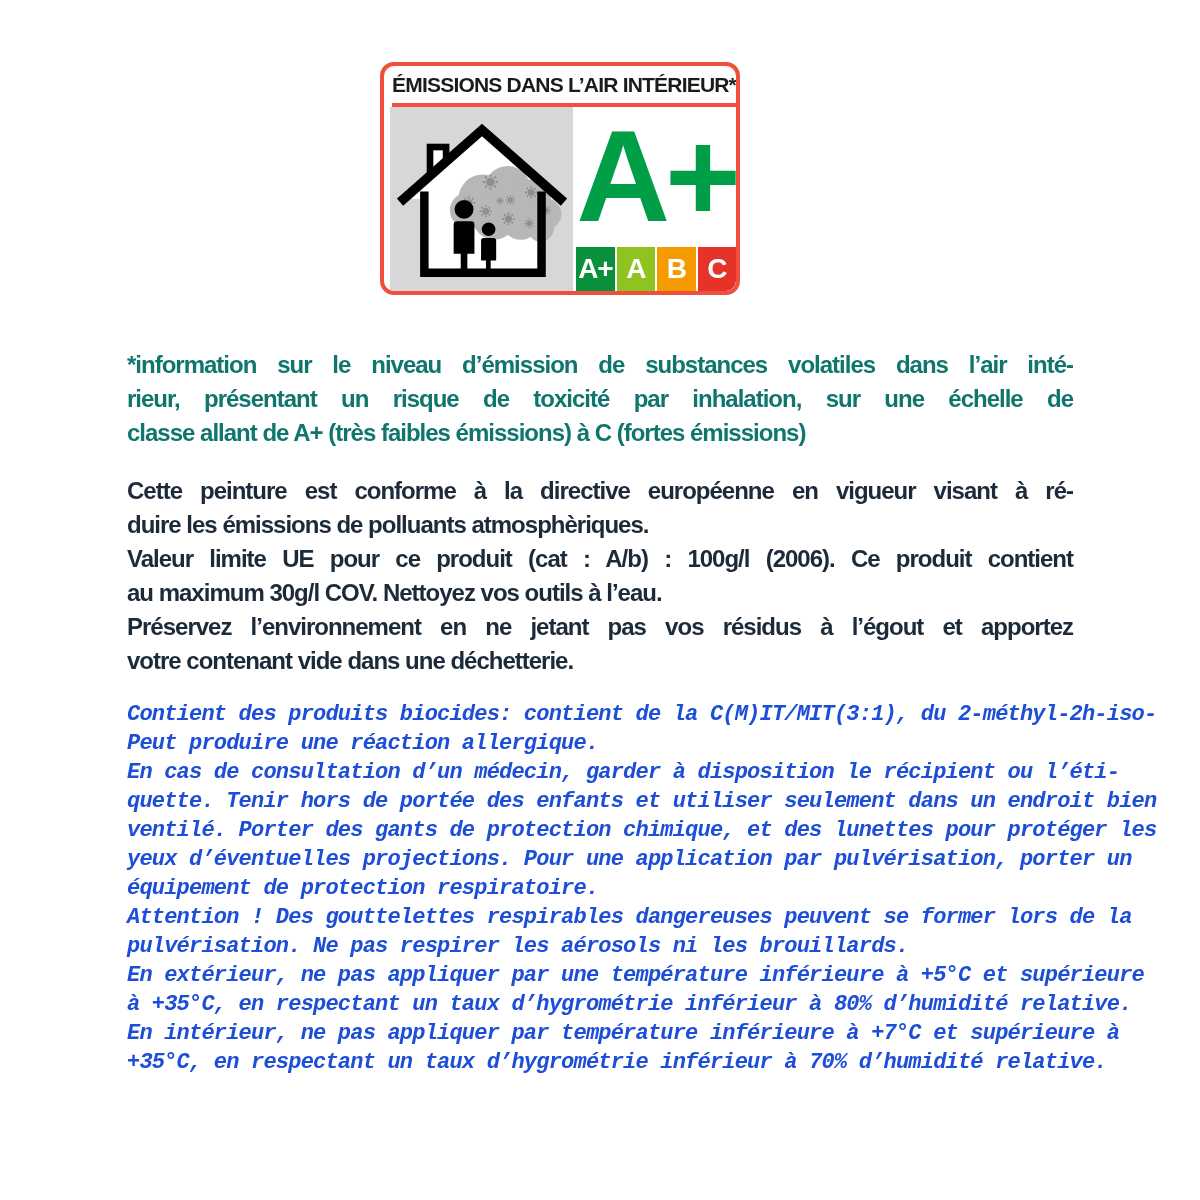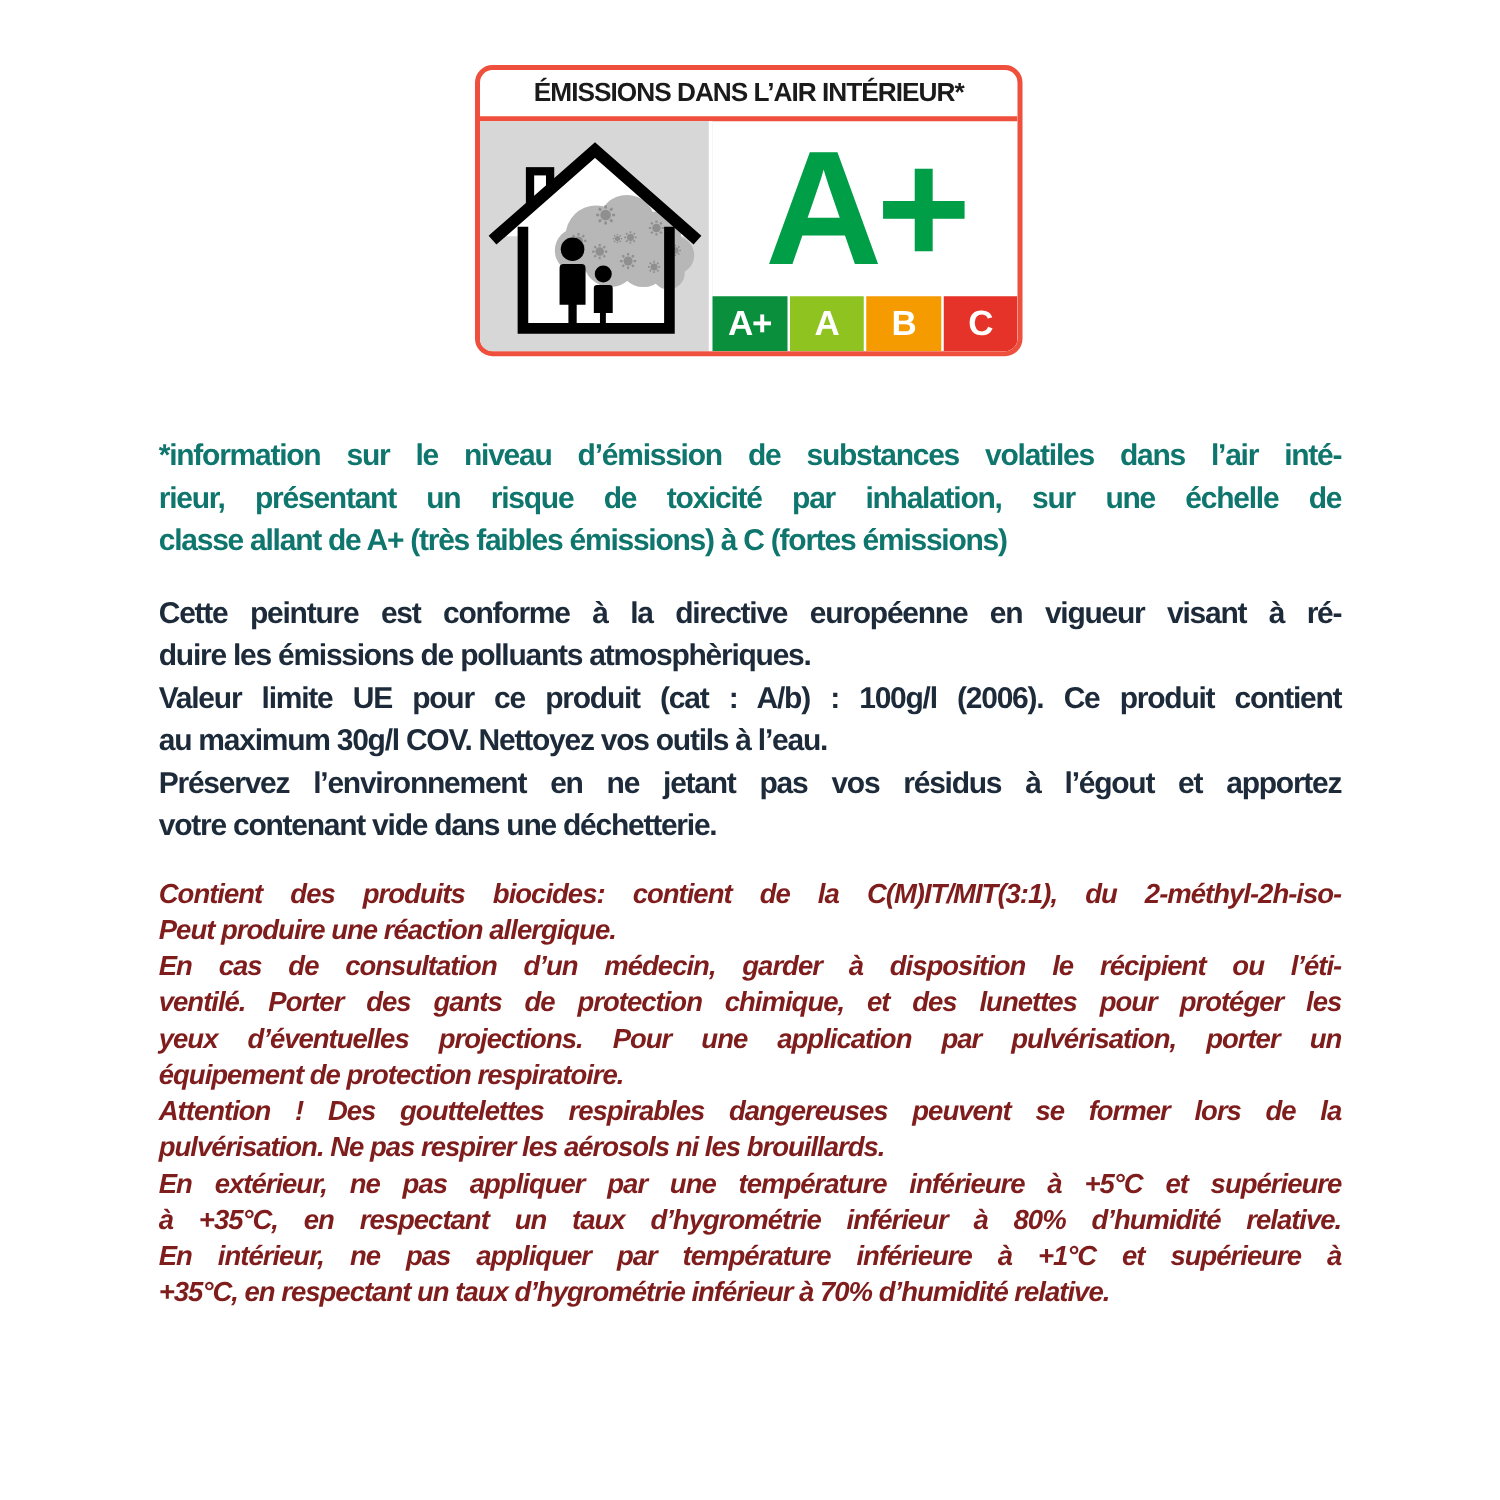--- a/index.html
+++ b/index.html
@@ -3,23 +3,23 @@
 <meta charset="utf-8">
 <style>
   html,body{margin:0;padding:0;}
   body{
     width:1200px;height:1200px;position:relative;background:#ffffff;
     font-family:"Liberation Sans",sans-serif;overflow:hidden;
   }
 
   
   .badge{
-    position:absolute;left:380px;top:52px;width:438px;height:233px;
+    position:absolute;left:380px;top:62px;width:360px;height:233px;
     box-sizing:border-box;border:4px solid #ee503d;border-radius:14px;
-    background:#fff;overflow:hidden;display:flex;flex-direction:column;
+    background:#fff;overflow:hidden;display:flex;flex-direction:column;align-items:flex-end;
   }
   .badge-title{
     height:37px;flex:0 0 37px;border-bottom:4px solid #ee503d;
     display:flex;align-items:center;justify-content:center;
     font-weight:bold;font-size:21px;letter-spacing:-0.8px;color:#1b1b1b;
     white-space:nowrap;
   }
   .badge-body{flex:1;display:flex;min-height:0;}
   .badge-left{
     flex:0 0 183px;background:#d7d7d8;border-right:3px solid #ffffff;
@@ -147,26 +147,27 @@
 
 <div id="compliance" class="textblock" style="color: rgb(28, 42, 57);">
     <div class="line just">Cette peinture est conforme à la directive européenne en vigueur visant à ré-</div>
     <div class="line">duire les émissions de polluants atmosphèriques.</div>
     <div class="line just">Valeur limite UE pour ce produit (cat : A/b) : 100g/l (2006). Ce produit contient</div>
     <div class="line">au maximum 30g/l COV. Nettoyez vos outils à l’eau.</div>
     <div class="line just">Préservez l’environnement en ne jetant pas vos résidus à l’égout et apportez</div>
     <div class="line">votre contenant vide dans une déchetterie.</div>
   </div>
 
-<div id="biocides" class="textblock" style="color: #7f1d1d;">
+<div id="biocides" class="textblock" style="color: #1d4ed8; font-family: Liberation Mono, monospace;">
     <div class="line just">Contient des produits biocides: contient de la C(M)IT/MIT(3:1), du 2-méthyl-2h-iso-</div>
     <div class="line">Peut produire une réaction allergique.</div>
     <div class="line just">En cas de consultation d’un médecin, garder à disposition le récipient ou l’éti-</div>
+    <div class="line just">quette. Tenir hors de portée des enfants et utiliser seulement dans un endroit bien</div>
     <div class="line just">ventilé. Porter des gants de protection chimique, et des lunettes pour protéger les</div>
     <div class="line just">yeux d’éventuelles projections. Pour une application par pulvérisation, porter un</div>
     <div class="line">équipement de protection respiratoire.</div>
     <div class="line just">Attention ! Des gouttelettes respirables dangereuses peuvent se former lors de la</div>
     <div class="line">pulvérisation. Ne pas respirer les aérosols ni les brouillards.</div>
     <div class="line just">En extérieur, ne pas appliquer par une température inférieure à +5°C et supérieure</div>
     <div class="line just">à +35°C, en respectant un taux d’hygrométrie inférieur à 80% d’humidité relative.</div>
-    <div class="line just">En intérieur, ne pas appliquer par température inférieure à +1°C et supérieure à</div>
+    <div class="line just">En intérieur, ne pas appliquer par température inférieure à +7°C et supérieure à</div>
     <div class="line">+35°C, en respectant un taux d’hygrométrie inférieur à 70% d’humidité relative.</div>
   </div>
 
 </body></html>

